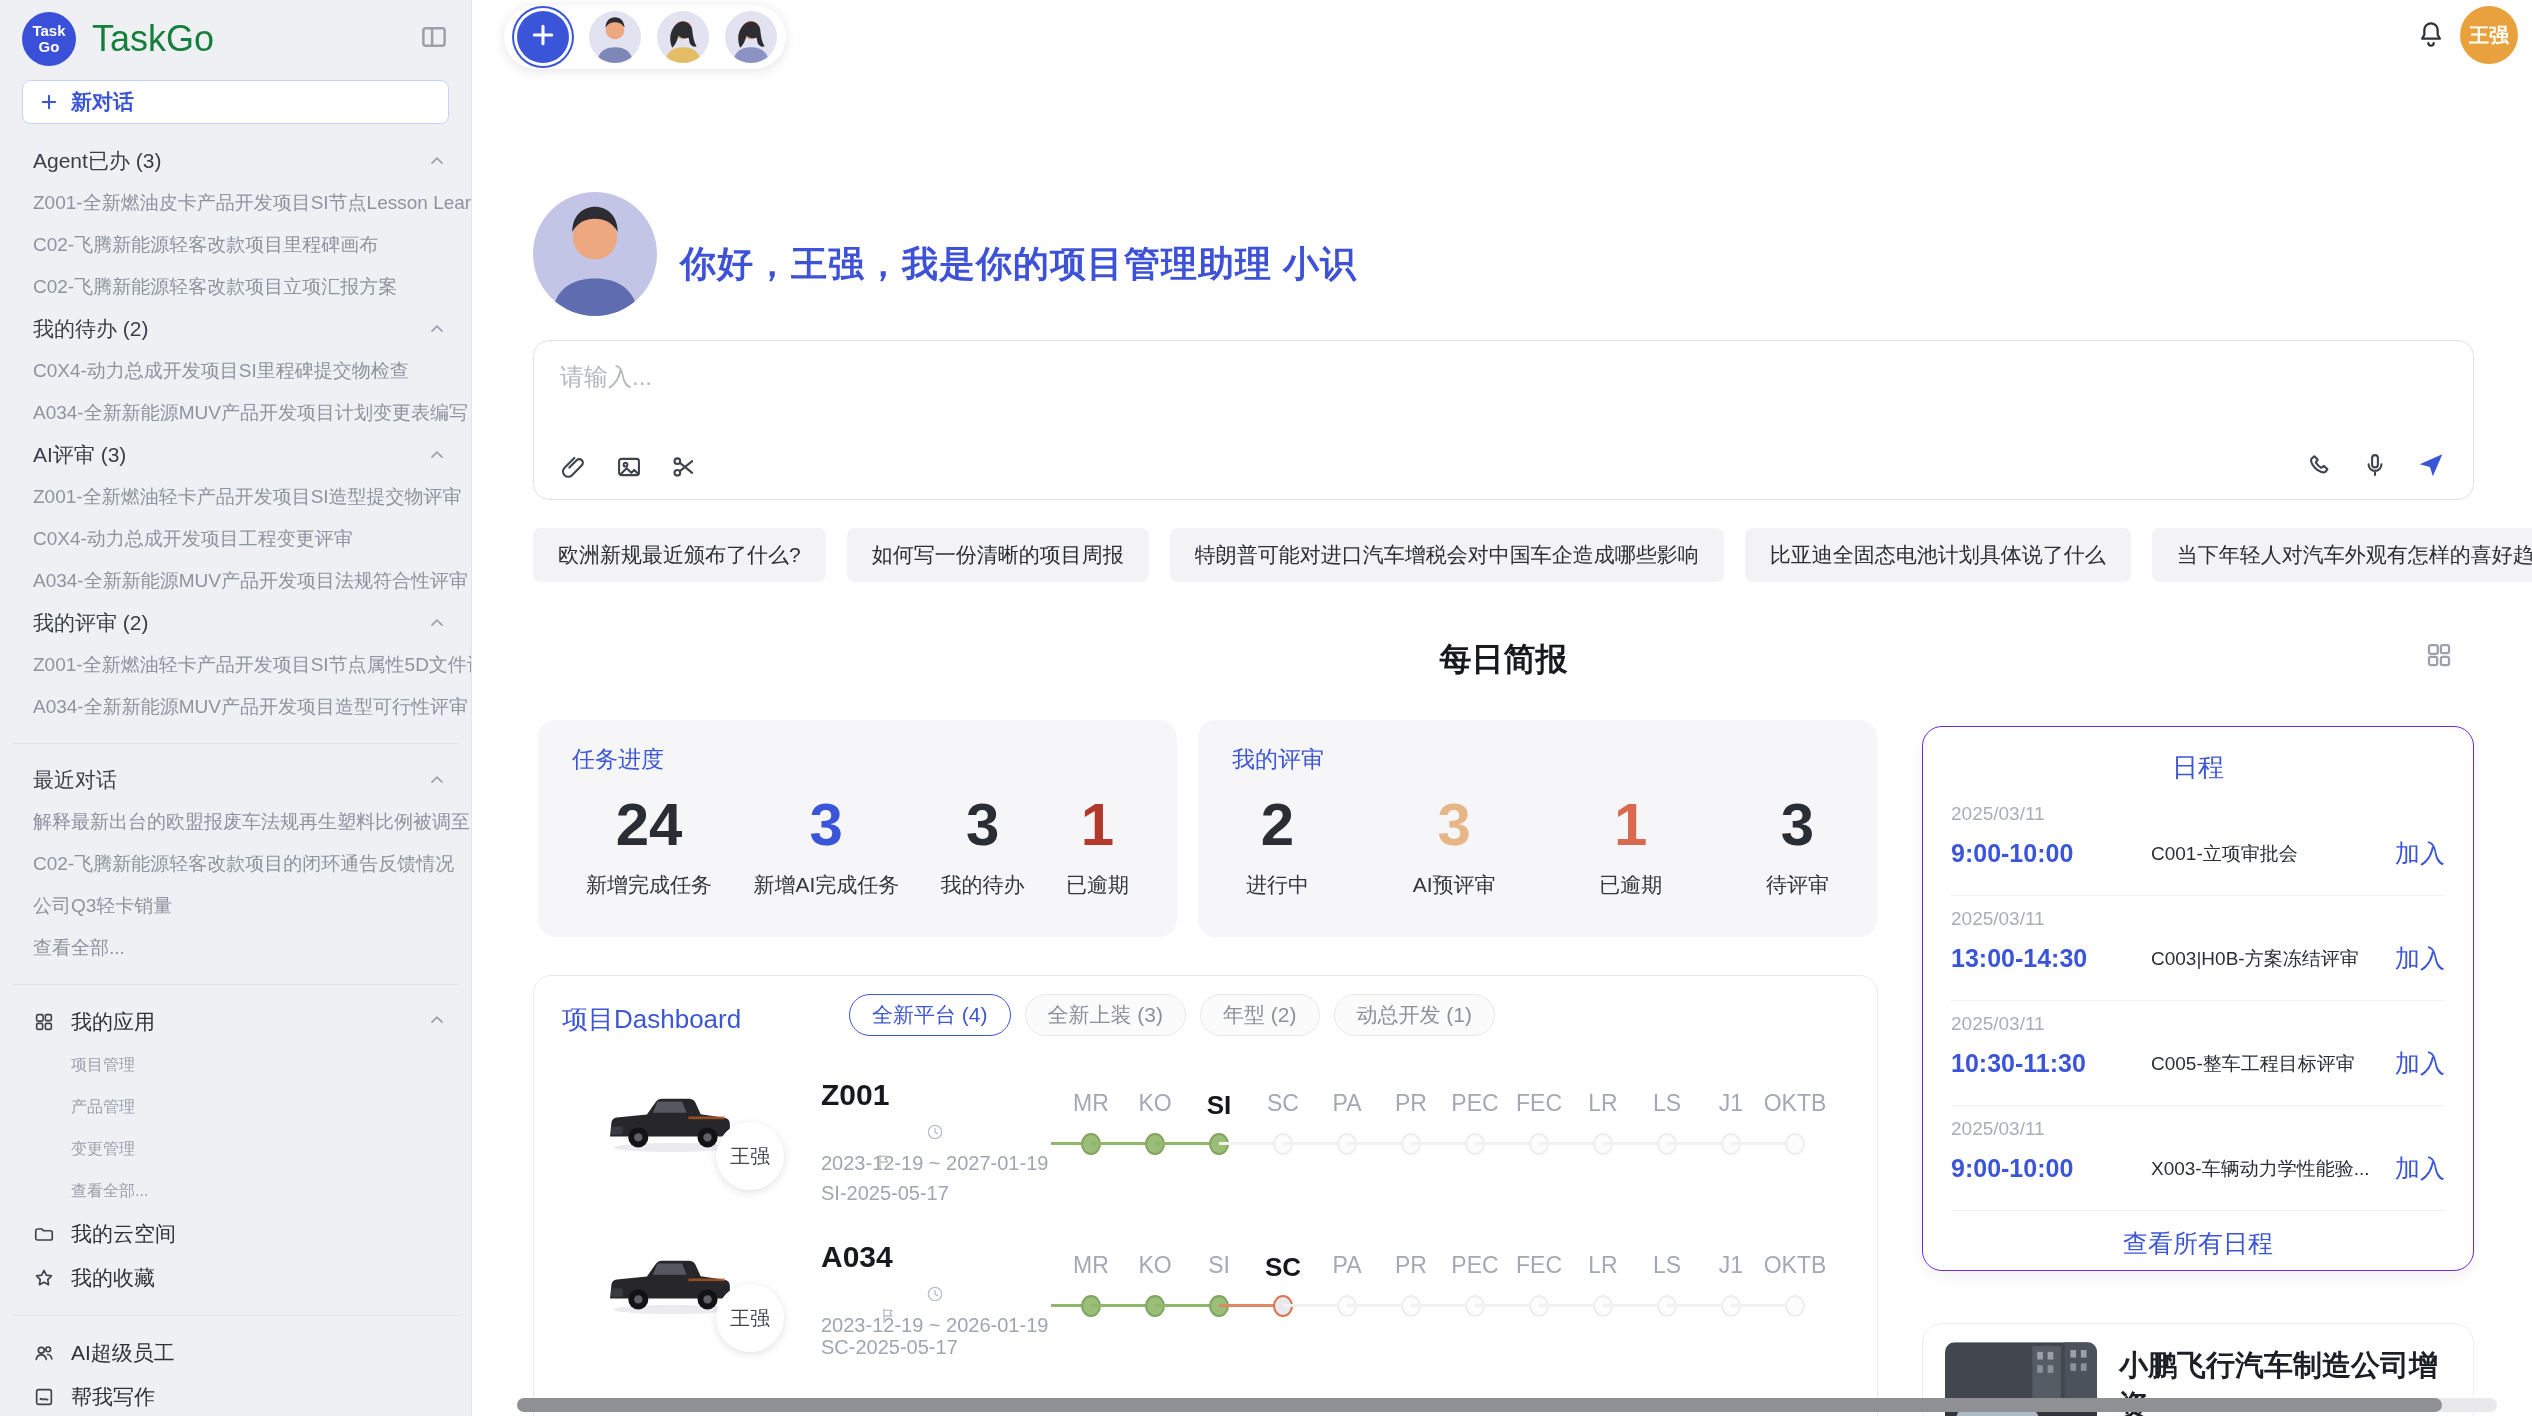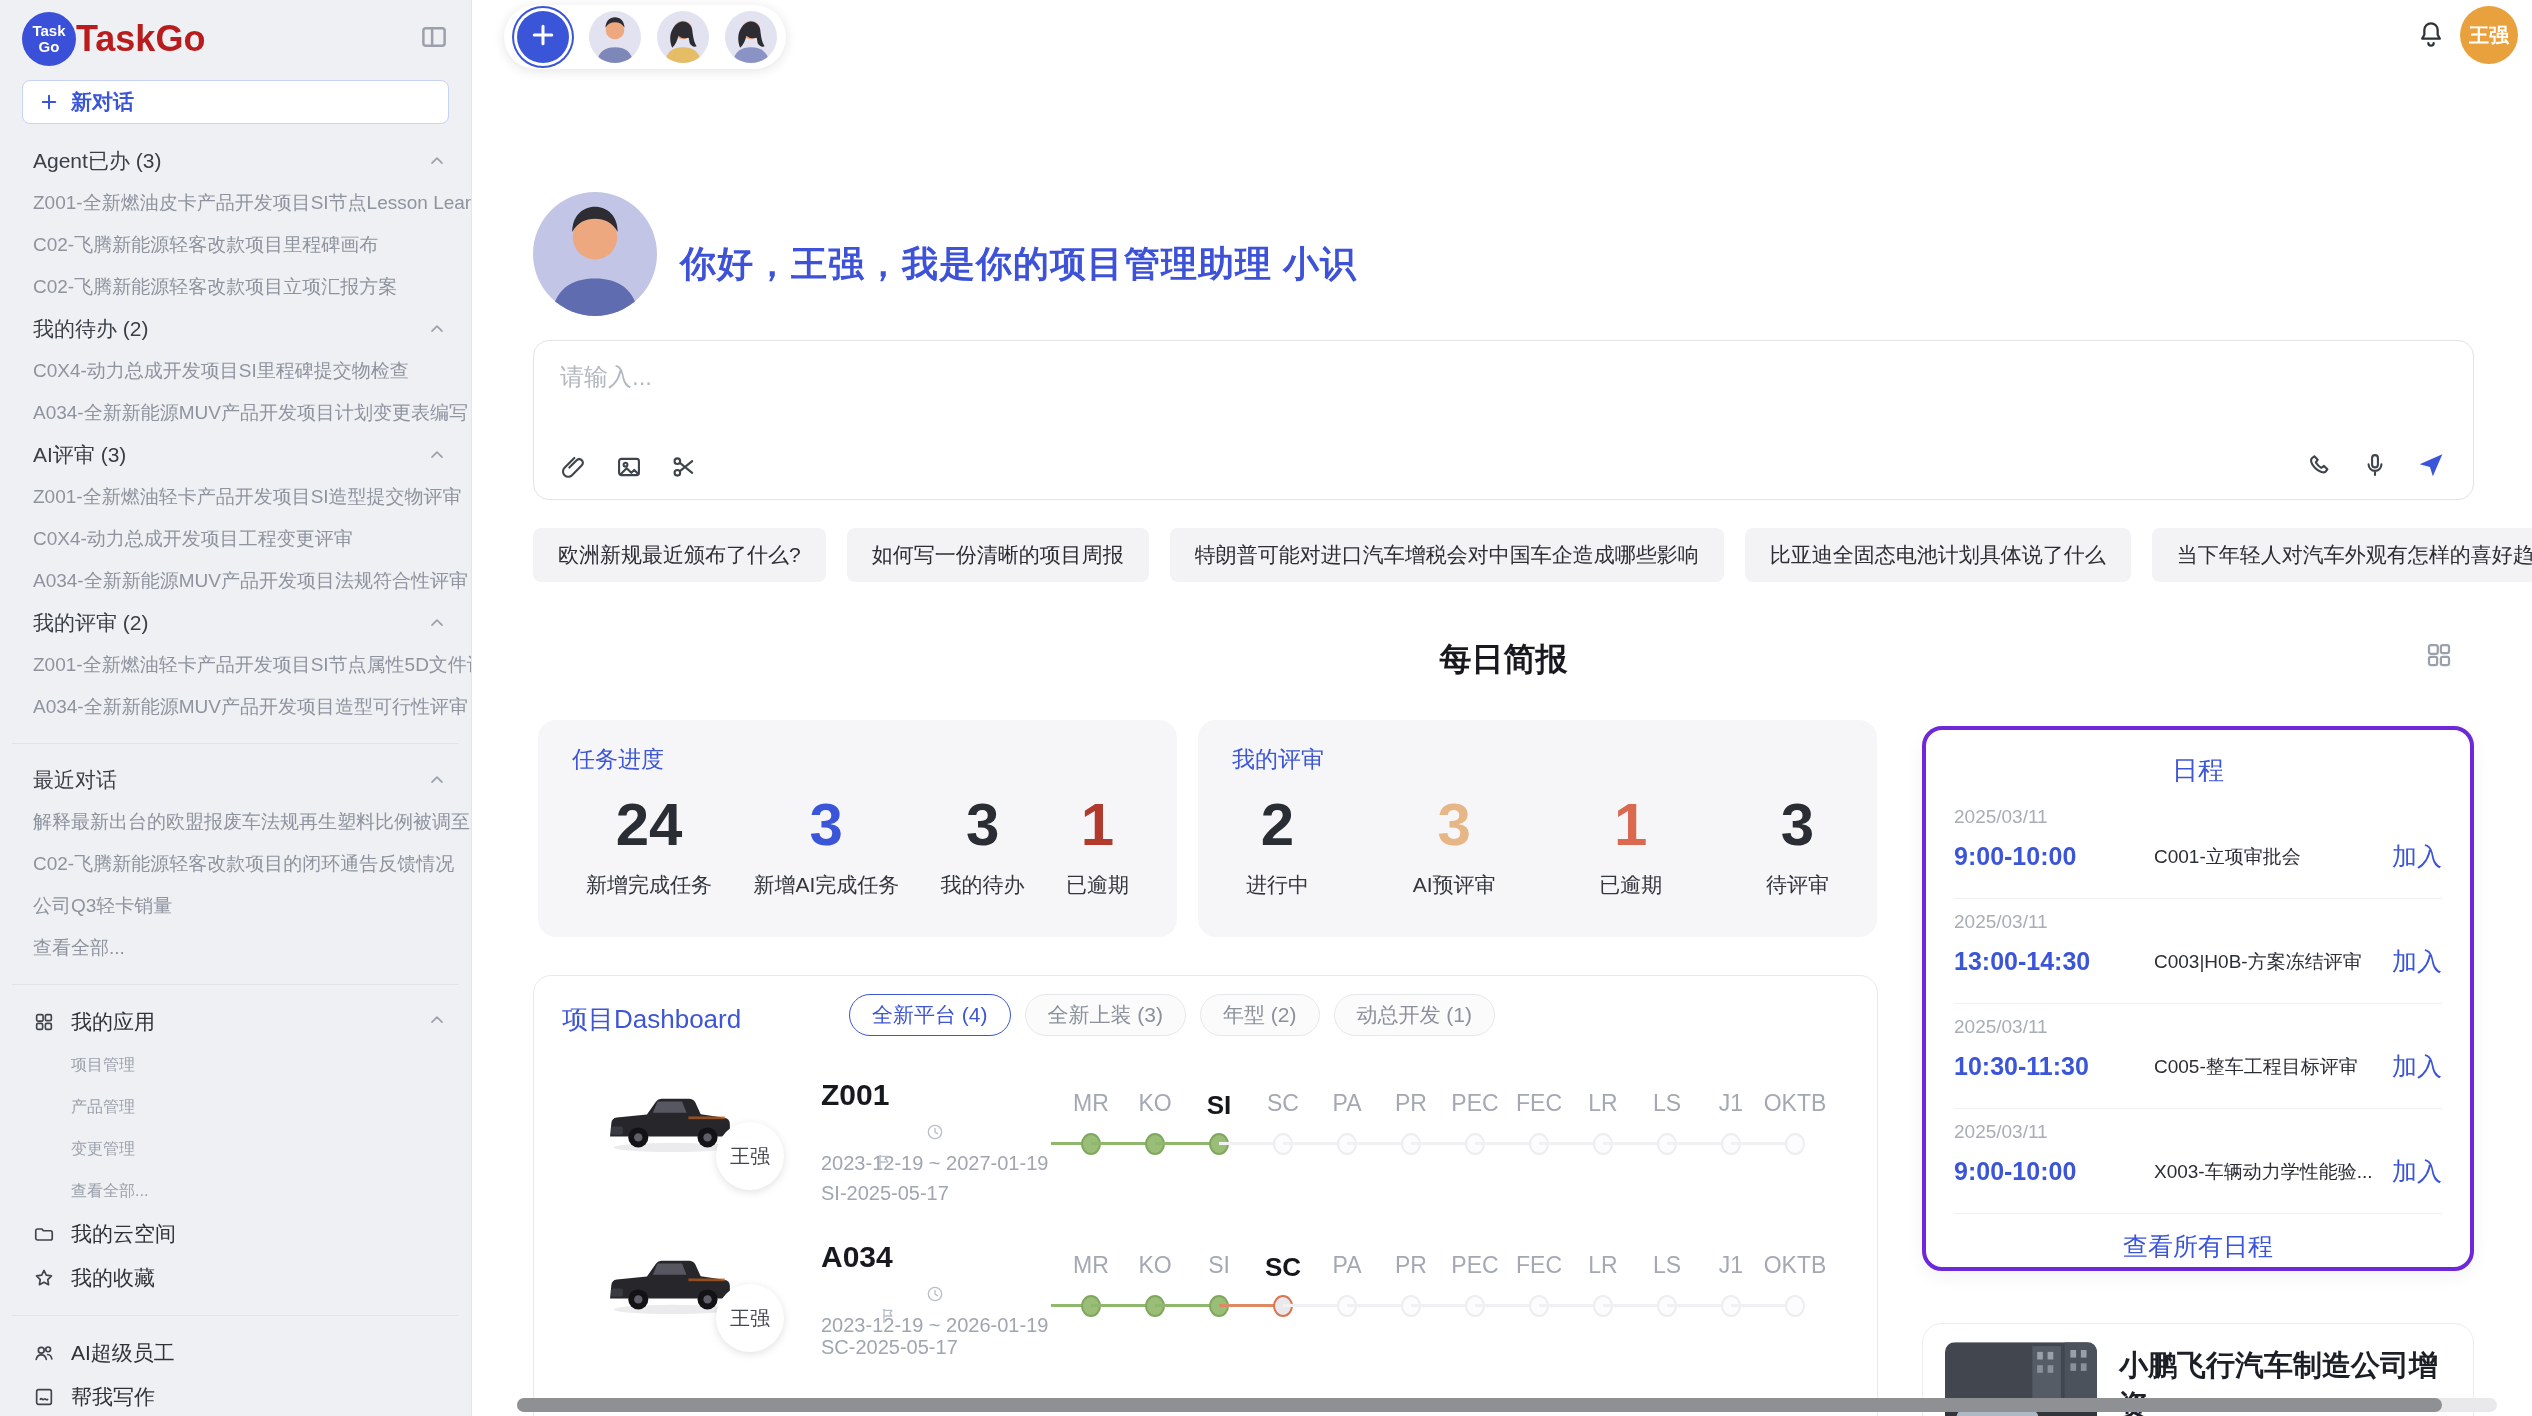--- a/index.html
+++ b/index.html
@@ -7,21 +7,21 @@
     font-family:"Liberation Sans", sans-serif; color:#2a2d34; }
   .page { position:relative; width:2532px; height:1416px; overflow:hidden; }
 
   
   .sidebar { position:absolute; left:0; top:0; width:472px; height:1416px;
     background:#eff0f3; border-right:1px solid #e4e5e9; overflow:hidden; }
   .sb-head { display:flex; align-items:center; padding:12px 22px 0 22px; height:66px; }
   .logo { width:54px; height:54px; border-radius:50%; background:#3b50d8; color:#fff;
     display:flex; flex-direction:column; align-items:center; justify-content:center;
     font-size:15px; font-weight:700; line-height:16px; flex:0 0 auto; }
-  .app-title { font-size:36px; font-weight:700; color:#b91c1c; margin-left:0; flex:1; }
+  .app-title { font-size:36px; font-weight:400; color:#15803d; margin-left:16px; flex:1; }
   .panel-ic { color:#9ba0ab; }
   .new-chat { margin:14px 22px 0 22px; height:44px; background:#fff; border:1.5px solid #c7d2f7;
     border-radius:8px; display:flex; align-items:center; padding:0 16px; cursor:pointer;
     color:#3b55d9; font-size:21px; font-weight:700; }
   .new-chat .plus { margin-right:12px; display:flex; }
   .sb-scroll { padding:16px 0 0 0; }
   .sec-head { height:42px; display:flex; align-items:center; padding:0 24px 0 33px;
     font-size:21px; color:#3a3e46; }
   .sec-head .t { flex:1; }
   .sec-head .chev { color:#9ba0ab; display:flex; }
@@ -102,21 +102,21 @@
   .tseg { position:absolute; top:52px; height:3px; }
   .tseg.g { background:#8fb86d; } .tseg.o { background:#df8964; } .tseg.n { background:#f1f1f4; }
   .tlabel { position:absolute; top:0; width:80px; text-align:center; font-size:23px; color:#a3a8b2; }
   .tlabel.cur { font-size:26px; font-weight:700; color:#15171c; }
   .tdot { position:absolute; top:43px; width:20px; height:22px; border-radius:50%; background:#fcfcfd;
     border:2px solid #ededf1; }
   .tdot.done { background:#9abe77; border-color:#7fa75e; }
   .tdot.warn { background:#e9e9ed; border-color:#db7450; }
 
   .sched { position:absolute; left:1450px; top:726px; width:552px; height:545px; background:#fff;
-    border:4px solid #6d28d9; border-radius:20px; box-shadow:0 6px 18px rgba(20,24,40,.05);
+    border:1px solid #6d28d9; border-radius:20px; box-shadow:0 6px 18px rgba(20,24,40,.05);
     padding:20px 28px 0 28px; }
   .sched-title { text-align:center; font-size:26px; color:#3d56d5; height:44px; line-height:40px; }
   .sitem { height:105px; border-bottom:1px solid #f1f1f3; }
   .sitem .sd { font-size:19px; color:#a9adb6; padding-top:12px; }
   .sitem .srow { display:flex; align-items:center; margin-top:12px; }
   .sitem .st { width:200px; font-size:25px; font-weight:700; color:#3b55d9; }
   .sitem .sn { flex:1; font-size:19px; color:#2b2e35; white-space:nowrap; overflow:hidden; }
   .sitem .sj { font-size:25px; color:#3b55d9; cursor:pointer; }
   .sched-foot { text-align:center; font-size:25px; color:#3b55d9; margin-top:16px; cursor:pointer; }
 

